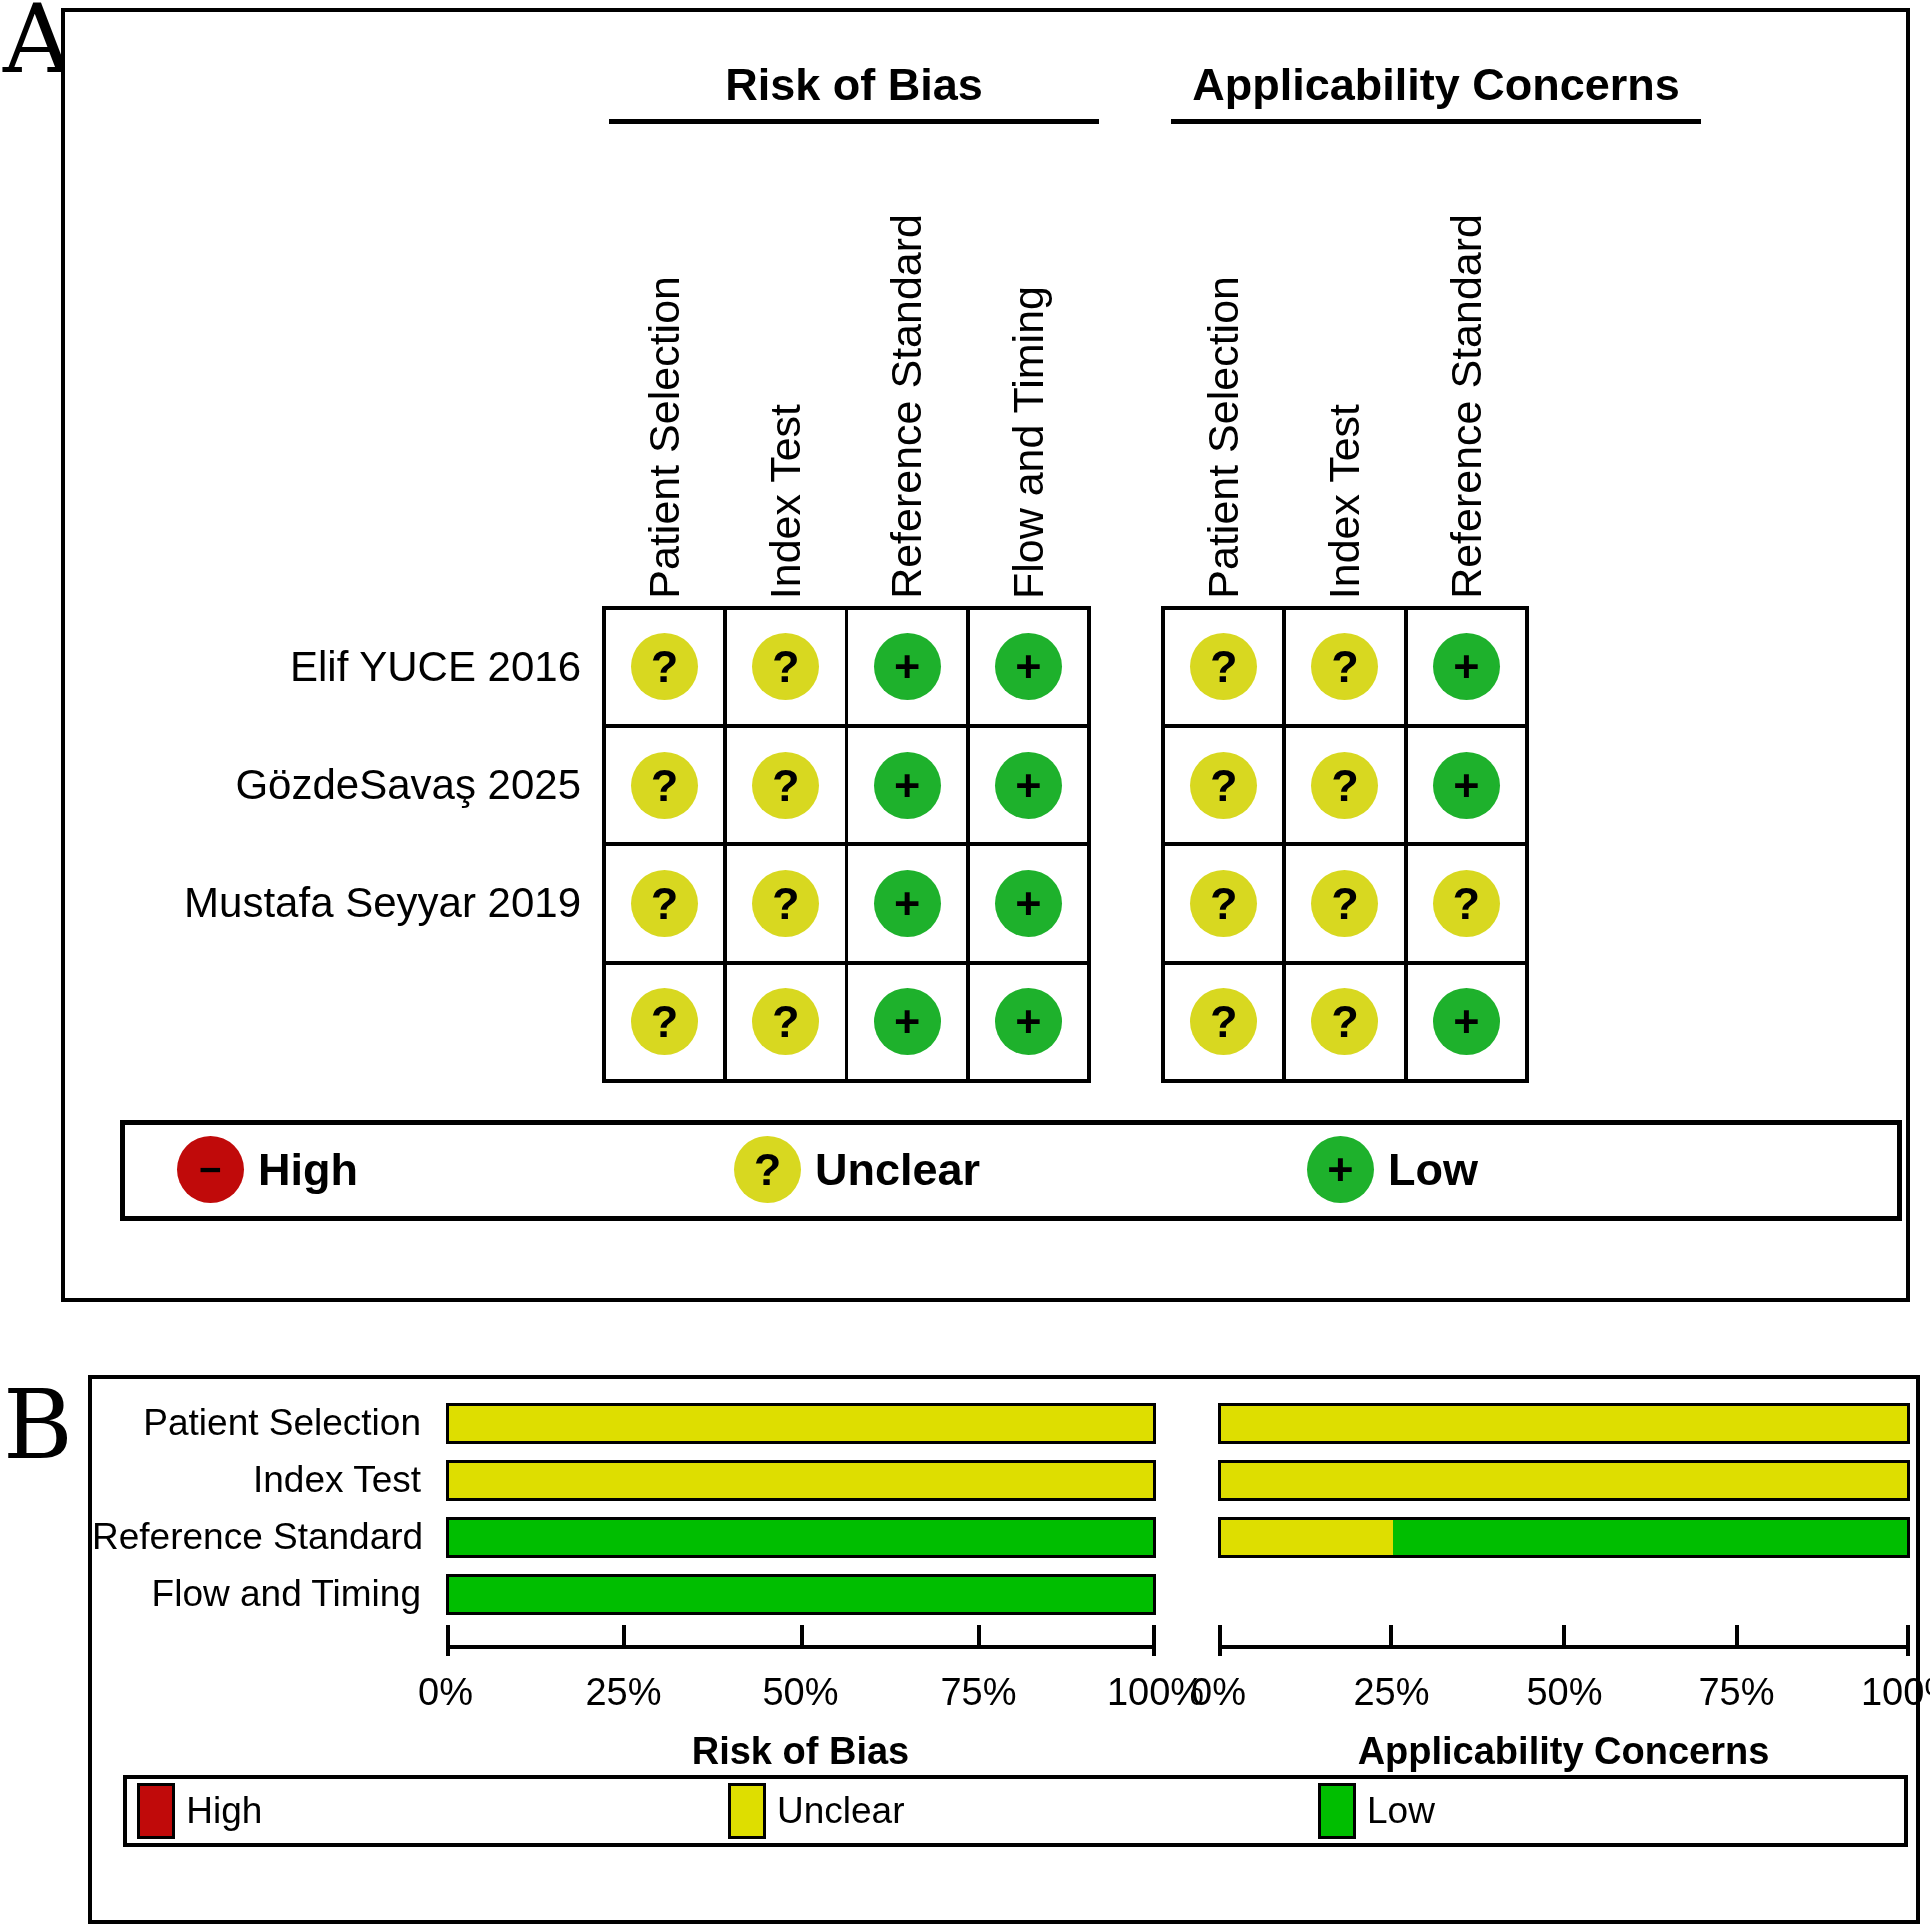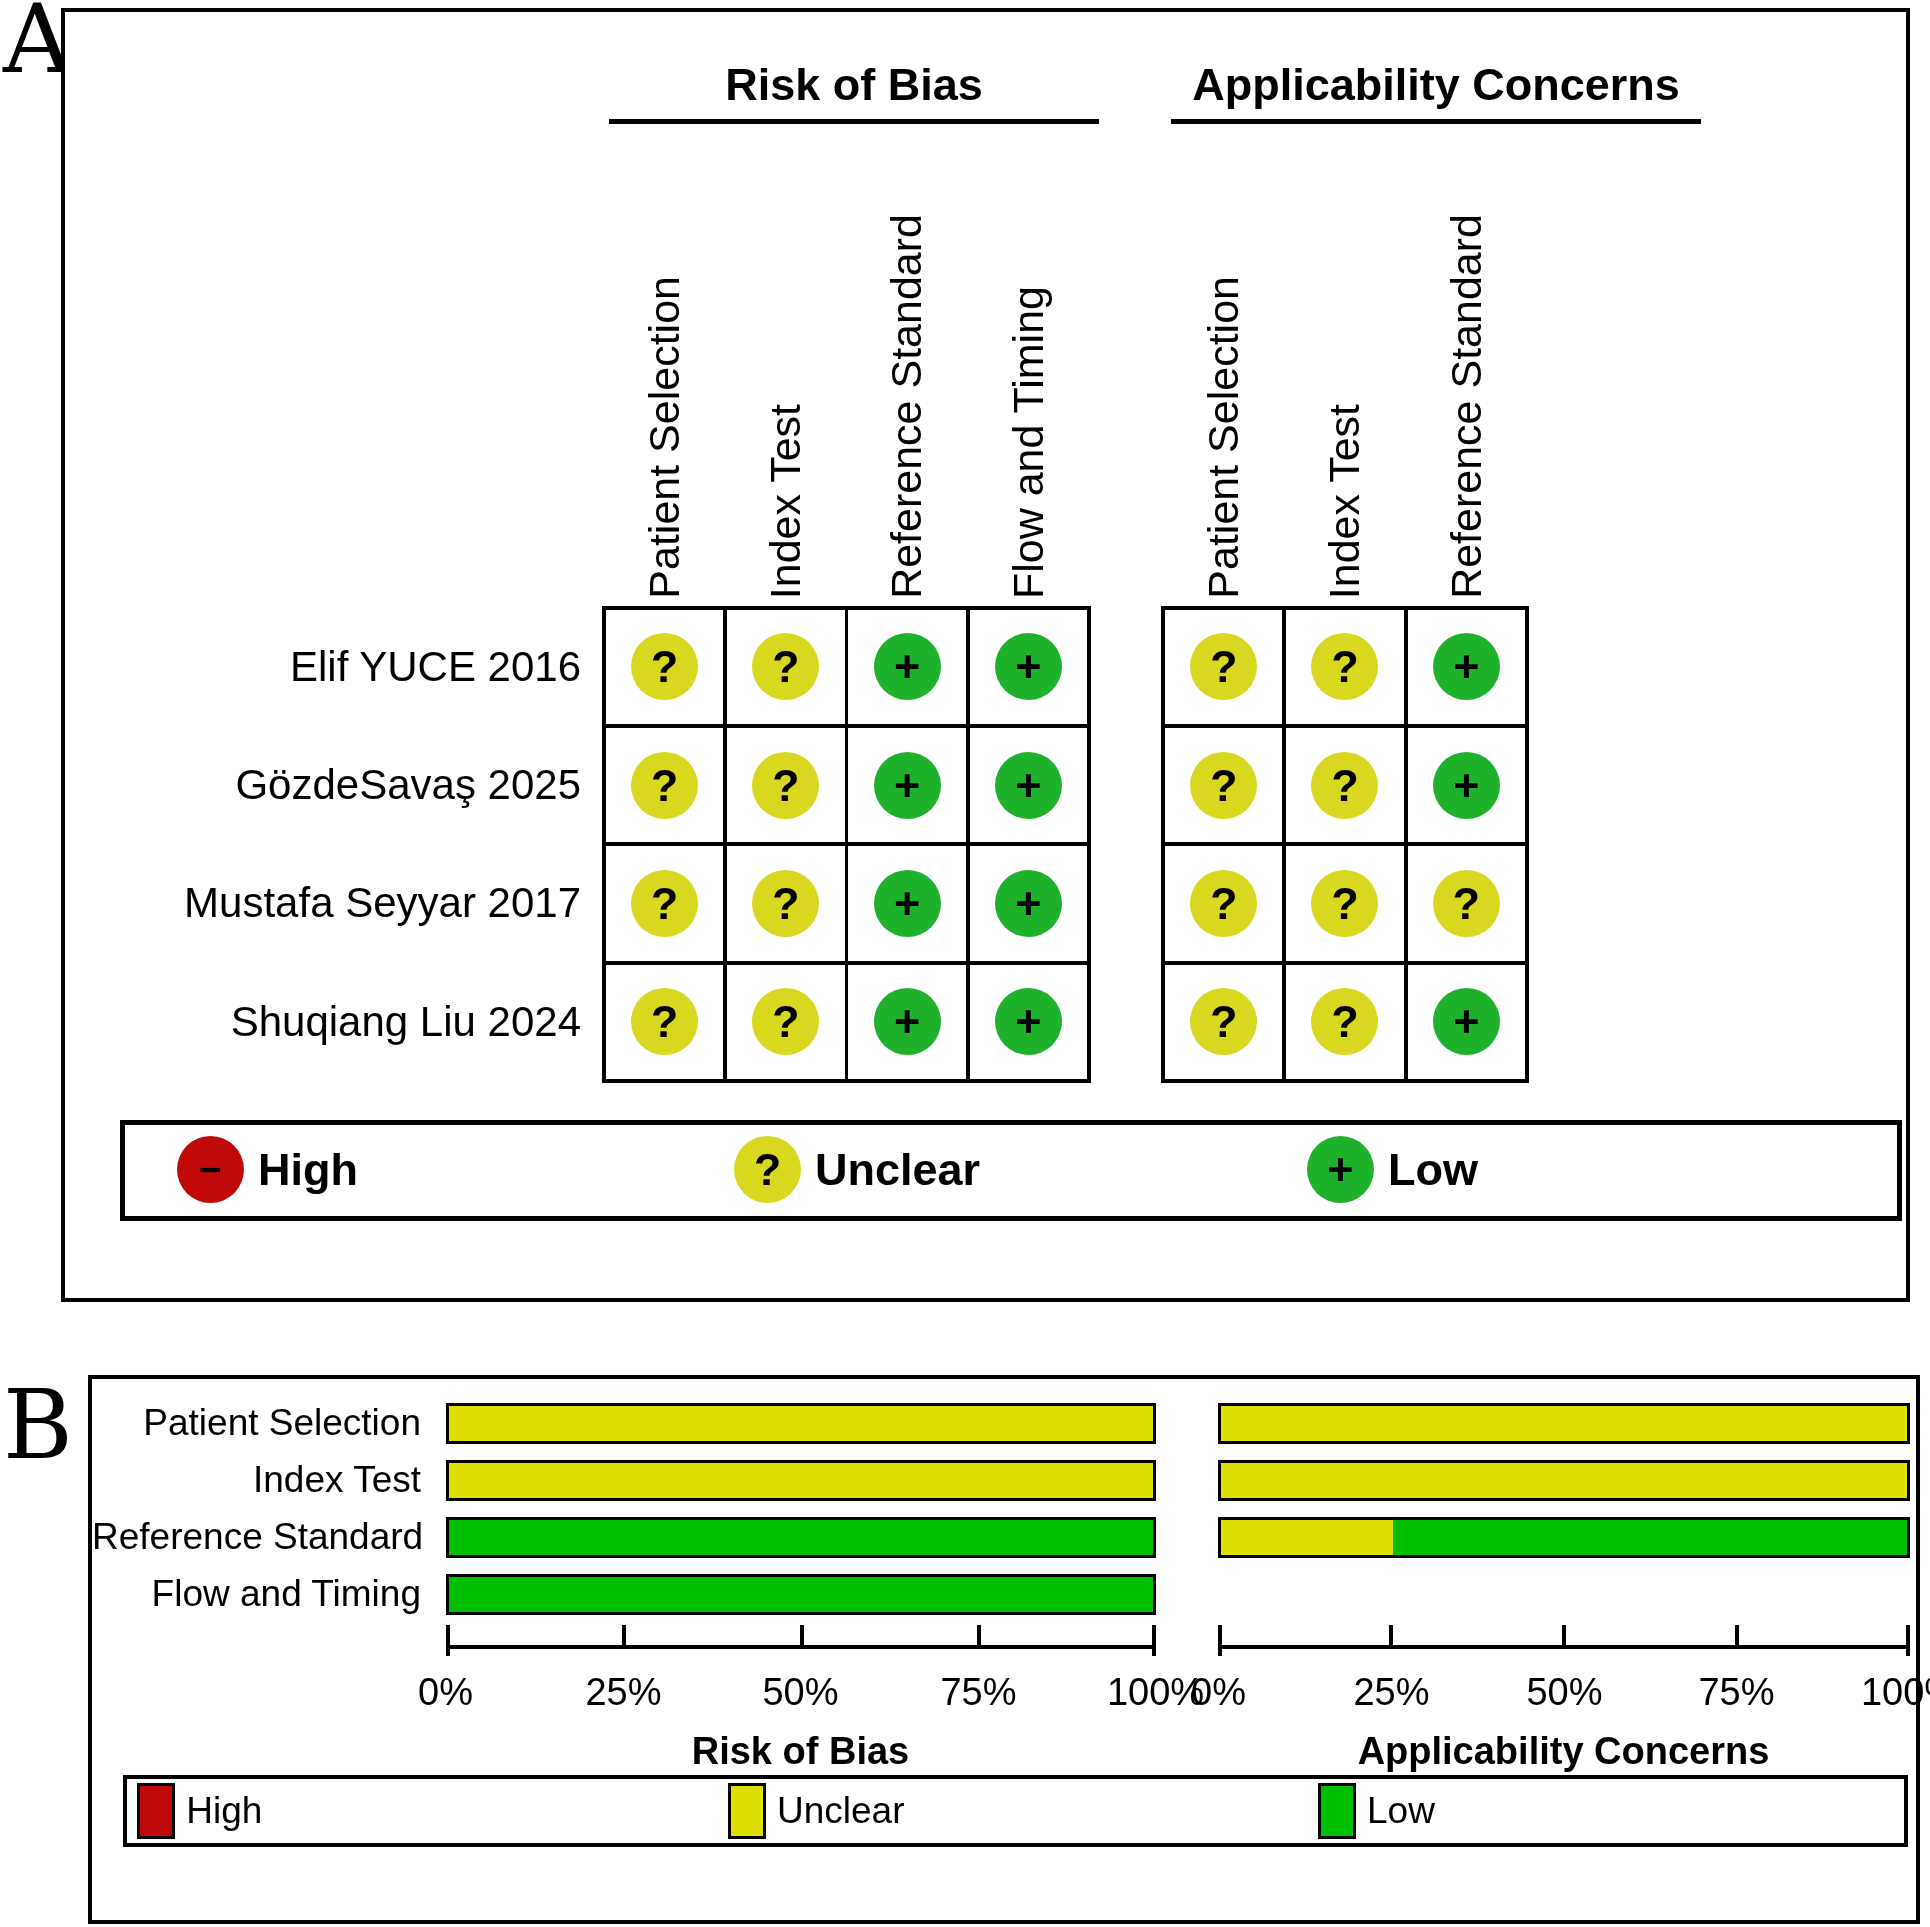--- a/index.html
+++ b/index.html
@@ -131,22 +131,21 @@
     <div class="vlabel" style="left:693px">Index Test</div>
     <div class="vlabel" style="left:814px">Reference Standard</div>
     <div class="vlabel" style="left:936px">Flow and Timing</div>
 
     <div class="vlabel" style="left:1131px">Patient Selection</div>
     <div class="vlabel" style="left:1252px">Index Test</div>
     <div class="vlabel" style="left:1374px">Reference Standard</div>
 
     <div class="studylabel" style="top:630px">Elif YUCE 2016</div>
     <div class="studylabel" style="top:748px">GözdeSavaş 2025</div>
-    <div class="studylabel" style="top:866px">Mustafa Seyyar 2017</div>
-    <div class="studylabel" style="top:985px">Shuqiang Liu 2024</div>
+    <div class="studylabel" style="top:866px">Mustafa Seyyar 2019</div>
 
     <div class="gridA grid-rob">
       <div class="cell">
           <span class="mark rating-unclear">
             <span class="sym">?</span>
           </span>
         </div>
       <div class="cell">
           <span class="mark rating-unclear">
             <span class="sym">?</span>

